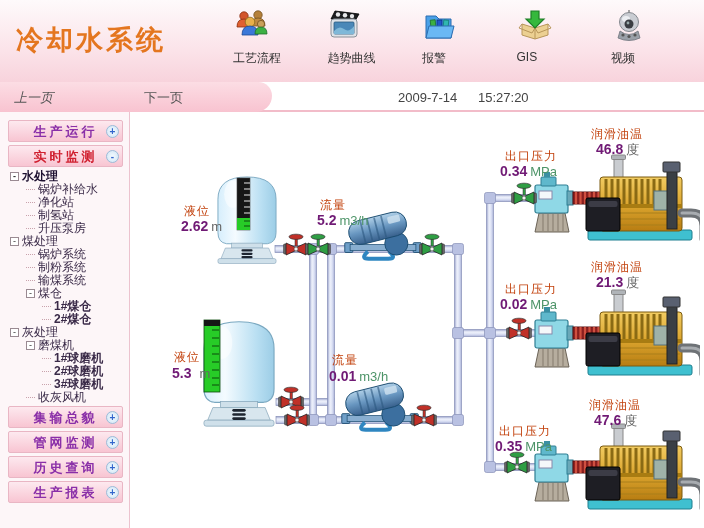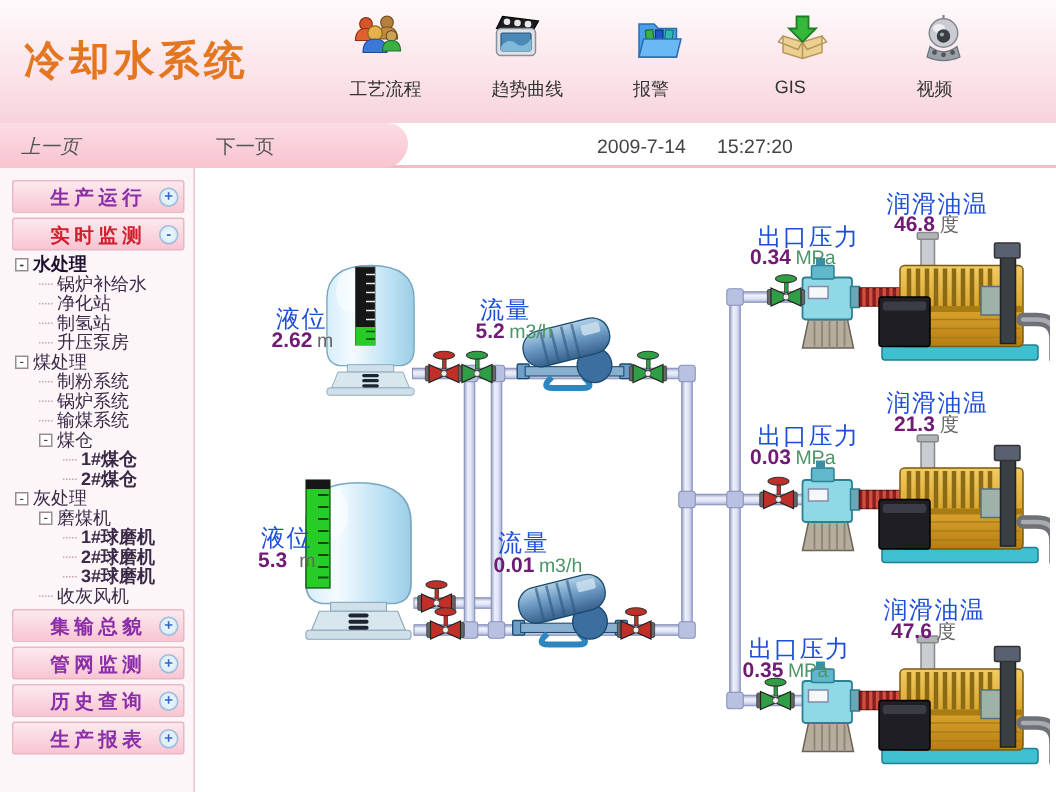--- a/index.html
+++ b/index.html
@@ -39,21 +39,21 @@
   .tree-row { height:13px; line-height:13px; font-size:12px; color:#3a2a48; white-space:nowrap; cursor:pointer; }
   .tree-row.b { font-weight:bold; color:#1d1030; }
   .tree-row.lvl0 { padding-left:6px; } .tree-row.lvl1 { padding-left:22px; } .tree-row.lvl2 { padding-left:38px;font-weight:bold; }
   .dots { display:inline-block; width:9px; height:1px; border-top:1px dotted #c9a2ac; vertical-align:middle; margin-right:3px; }
   .tbox { display:inline-block; width:9px; height:9px; line-height:7px; font-size:9px; text-align:center;
     border:1px solid #9a8a92; background:#fff; color:#333; vertical-align:middle; margin-right:3px; }
 
   
   .main { position:absolute; left:130px; top:112px; width:574px; height:416px; background:#fff; }
   .main svg { position:absolute; left:0; top:0; }
-  .dlabel { position:absolute; font-size:16px; color:#1d4ed8; letter-spacing:1px; white-space:nowrap; }
+  .dlabel { position:absolute; font-size:12px; color:#c2410c; letter-spacing:1px; white-space:nowrap; }
   .dval { position:absolute; font-size:13px; white-space:nowrap; }
   .dval .v { color:#701a75; font-weight:bold; font-size:14px; }
   .dval .u { color:#4d9468; margin-left:3px; }
   .dval .u.gray { color:#666; }
 </style>
 </head>
 <body>
 
 <div class="header">
   <div class="app-title">冷却水系统</div>
@@ -150,22 +150,22 @@
     <span class="tog">-</span>
   </div>
 
   <div class="tree">
     <div class="tree-row lvl0 b"><span class="tbox">-</span><span>水处理</span></div>
     <div class="tree-row lvl1"><span class="dots"></span><span>锅炉补给水</span></div>
     <div class="tree-row lvl1"><span class="dots"></span><span>净化站</span></div>
     <div class="tree-row lvl1"><span class="dots"></span><span>制氢站</span></div>
     <div class="tree-row lvl1"><span class="dots"></span><span>升压泵房</span></div>
     <div class="tree-row lvl0"><span class="tbox">-</span><span>煤处理</span></div>
+    <div class="tree-row lvl1"><span class="dots"></span><span>锅炉系统</span></div>
     <div class="tree-row lvl1"><span class="dots"></span><span>制粉系统</span></div>
-    <div class="tree-row lvl1"><span class="dots"></span><span>锅炉系统</span></div>
     <div class="tree-row lvl1"><span class="dots"></span><span>输煤系统</span></div>
     <div class="tree-row lvl1"><span class="tbox">-</span><span>煤仓</span></div>
     <div class="tree-row lvl2"><span class="dots"></span><span>1#煤仓</span></div>
     <div class="tree-row lvl2"><span class="dots"></span><span>2#煤仓</span></div>
     <div class="tree-row lvl0"><span class="tbox">-</span><span>灰处理</span></div>
     <div class="tree-row lvl1"><span class="tbox">-</span><span>磨煤机</span></div>
     <div class="tree-row lvl2"><span class="dots"></span><span>1#球磨机</span></div>
     <div class="tree-row lvl2"><span class="dots"></span><span>2#球磨机</span></div>
     <div class="tree-row lvl2"><span class="dots"></span><span>3#球磨机</span></div>
     <div class="tree-row lvl1"><span class="dots"></span><span>收灰风机</span></div>
@@ -357,21 +357,21 @@
   <div class="dval" style="left:42px;top:253px"><span class="v">5.3</span><span class="u gray" style="margin-left:8px">m</span></div>
   <div class="dlabel" style="left:202px;top:240px">流量</div>
   <div class="dval" style="left:199px;top:256px"><span class="v">0.01</span><span class="u">m3/h</span></div>
 
   <div class="dlabel" style="left:375px;top:36px">出口压力</div>
   <div class="dval" style="left:370px;top:51px"><span class="v">0.34</span><span class="u">MPa</span></div>
   <div class="dlabel" style="left:461px;top:14px">润滑油温</div>
   <div class="dval" style="left:466px;top:29px"><span class="v">46.8</span><span class="u gray">度</span></div>
 
   <div class="dlabel" style="left:375px;top:169px">出口压力</div>
-  <div class="dval" style="left:370px;top:184px"><span class="v">0.03</span><span class="u">MPa</span></div>
+  <div class="dval" style="left:370px;top:184px"><span class="v">0.02</span><span class="u">MPa</span></div>
   <div class="dlabel" style="left:461px;top:147px">润滑油温</div>
   <div class="dval" style="left:466px;top:162px"><span class="v">21.3</span><span class="u gray">度</span></div>
 
   <div class="dlabel" style="left:369px;top:311px">出口压力</div>
   <div class="dval" style="left:365px;top:326px"><span class="v">0.35</span><span class="u">MPa</span></div>
   <div class="dlabel" style="left:459px;top:285px">润滑油温</div>
   <div class="dval" style="left:464px;top:300px"><span class="v">47.6</span><span class="u gray">度</span></div>
 </div>
 
 </body></html>

